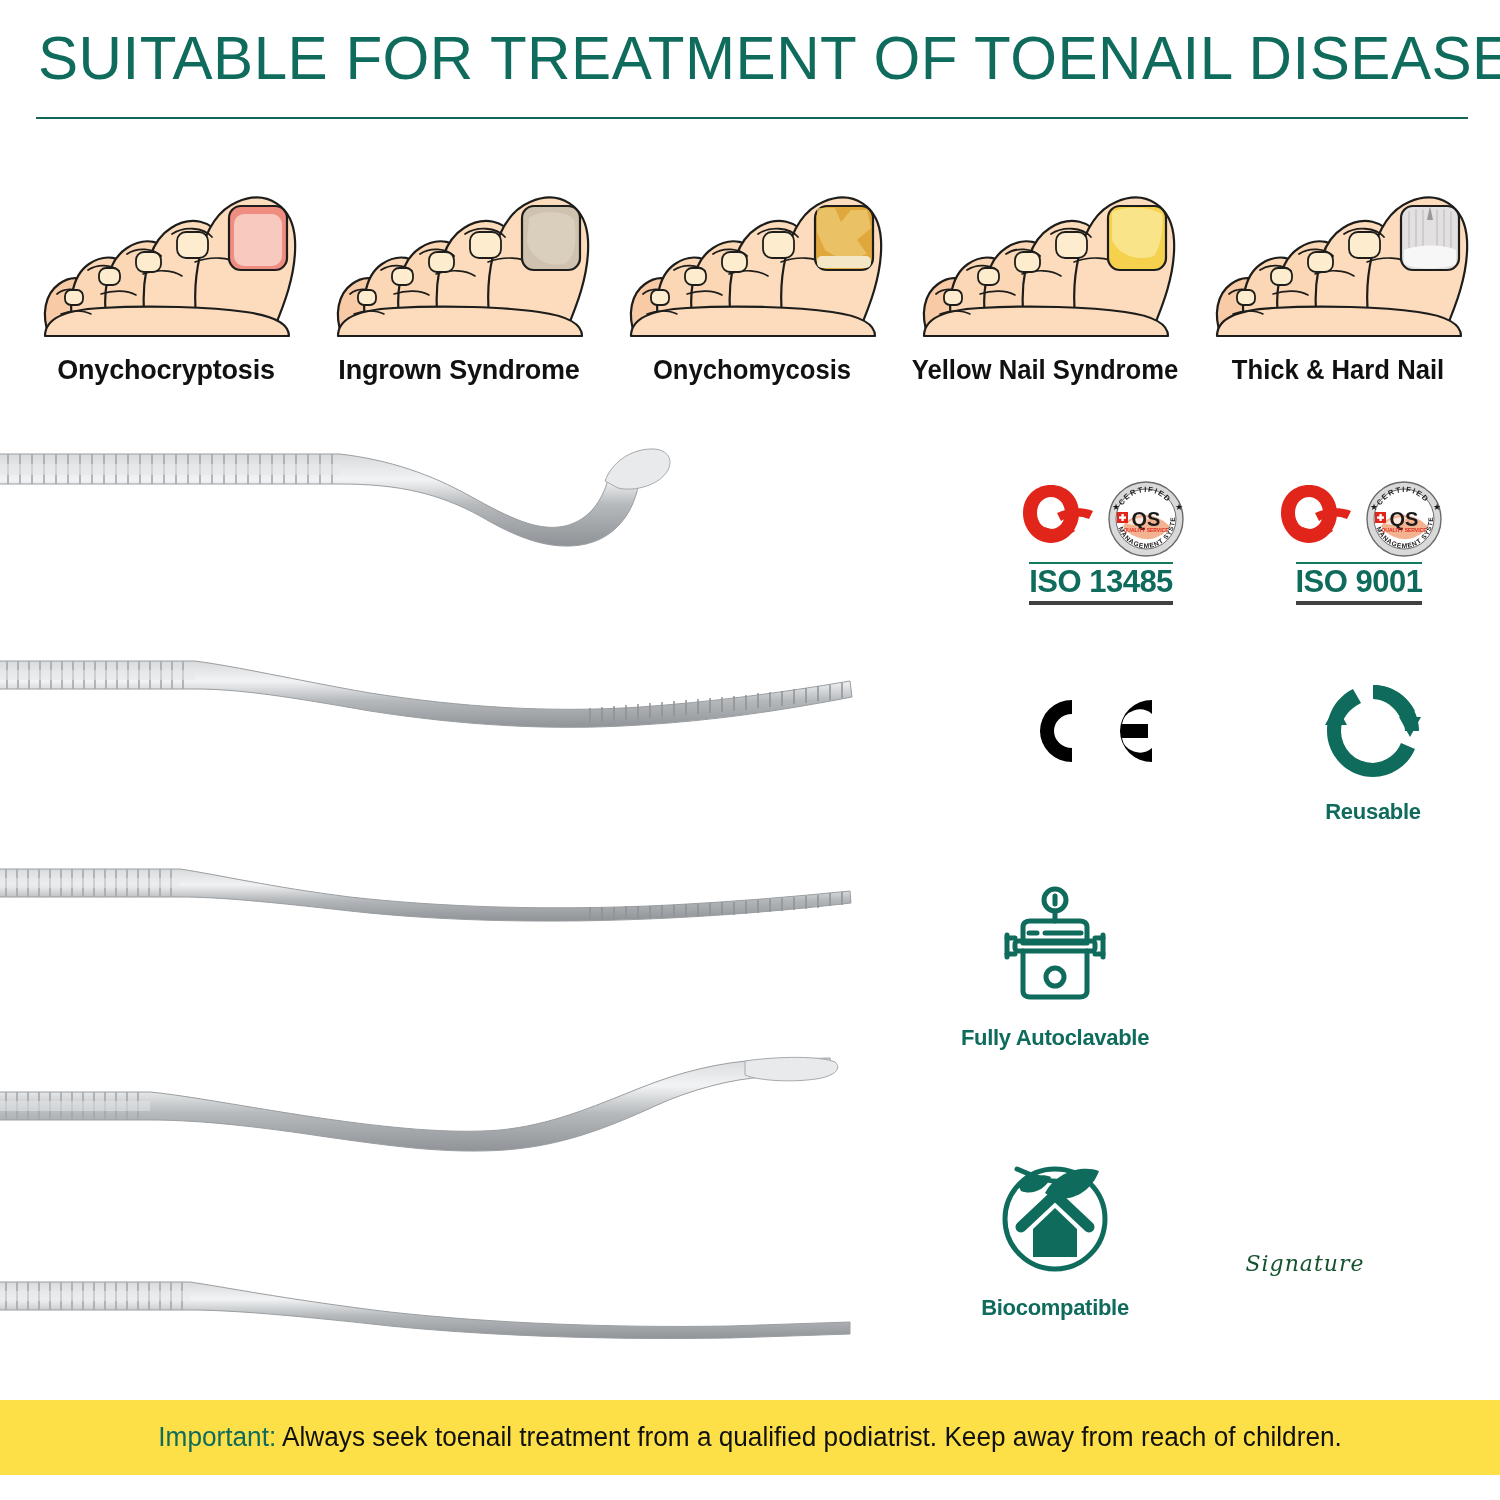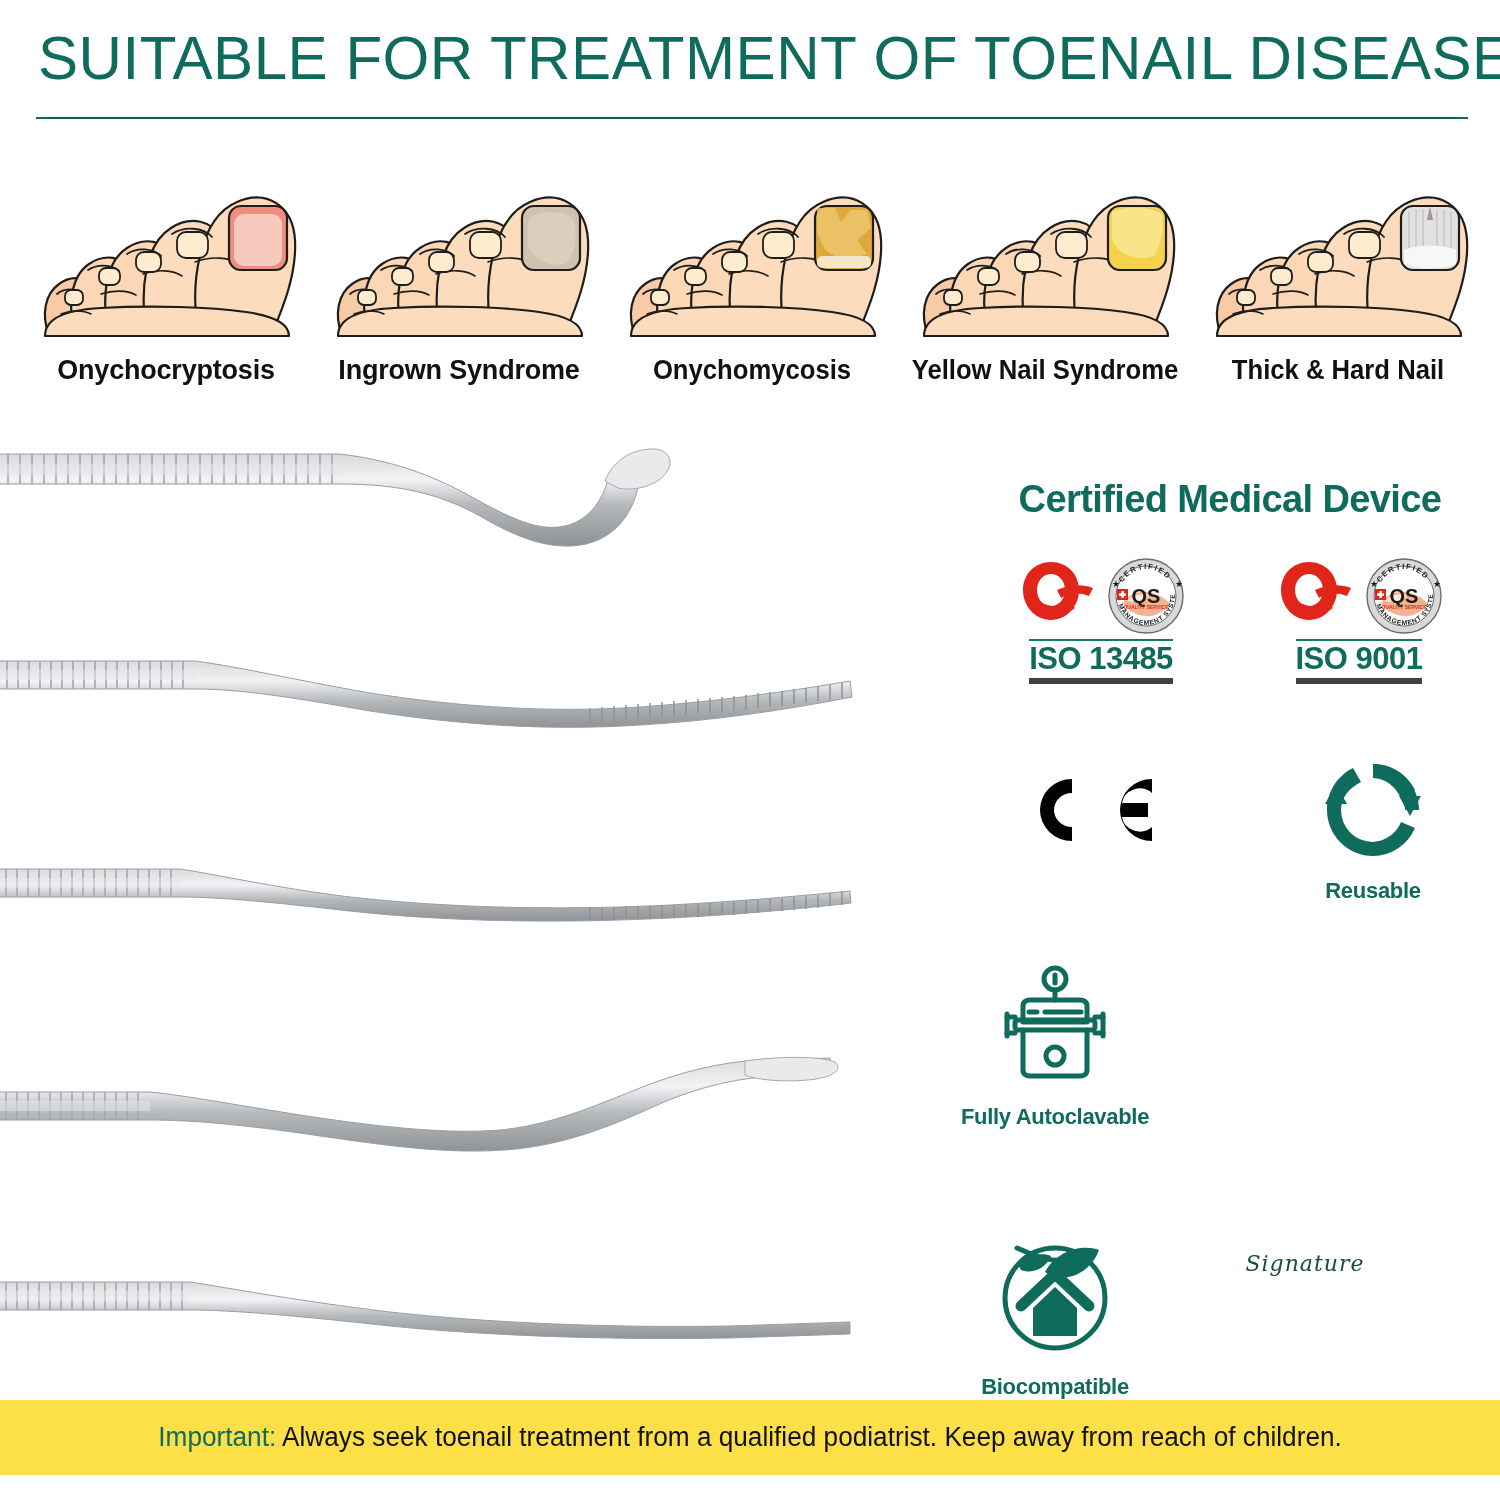--- a/index.html
+++ b/index.html
@@ -52,21 +52,21 @@
   .cert-title {
     text-align: center; font-size: 38px; font-weight: bold; color: #0f6b5c;
     letter-spacing: -0.6px; margin-bottom: 34px;
   }
   .iso-row { display: flex; justify-content: center; gap: 68px; }
   .iso-block { width: 190px; text-align: center; }
   .qs-mark { height: 82px; display: flex; align-items: center; justify-content: center; gap: 4px; }
   .iso-text {
     margin-top: 2px;
     font-size: 31px; font-weight: bold; color: #0f6b5c; letter-spacing: -0.5px;
-    border-top: 2px solid #137a5f; border-bottom: 6px solid #404040;
+    border-top: 2px solid #137a5f; border-bottom: 4px solid #404040;
     padding: 1px 0 2px 0; display: inline-block; line-height: 34px;
   }
 
   .badge-row { display: flex; justify-content: center; gap: 96px; margin-top: 66px; }
   .badge { width: 190px; text-align: center; }
   .badge-icon { height: 120px; display: flex; align-items: center; justify-content: center; }
   .badge-label {
     margin-top: 8px; font-size: 22px; font-weight: bold; color: #0f6b5c;
     letter-spacing: -0.3px; white-space: nowrap;
   }
@@ -491,21 +491,20 @@
           <line x1="170" y1="22" x2="170" y2="50"></line>
         <line x1="181" y1="22" x2="181" y2="50"></line>
           <line x1="192" y1="22" x2="192" y2="50"></line>
       </g>
       <rect x="2" y="31" width="198" height="10" fill="#e6e8e9" opacity="0.5"></rect>
     </svg>
 
   </div>
 
   <div class="cert-panel">
-    <div class="cert-title">Certified Medical Device</div>
 
     <div class="iso-row">
 
       <div class="iso-block">
         <div class="qs-mark">
           <svg width="86" height="76" viewBox="0 0 86 76">
             <path d="M34 4 C50 4 62 16 62 32 C62 48 50 62 34 62 C18 62 6 48 6 32 C6 16 18 4 34 4 Z
                      M34 16 C26 16 20 23 20 32 C20 41 26 48 34 48 C42 48 48 41 48 32 C48 23 42 16 34 16 Z" fill="#e1251b"></path>
             <path d="M40 32 C52 26 66 26 76 30 L72 38 C62 34 52 35 44 40 Z" fill="#e1251b"></path>
             <path d="M22 26 C28 22 36 23 39 28 L32 34 C29 30 26 30 24 32 Z" fill="#ffffff"></path>

